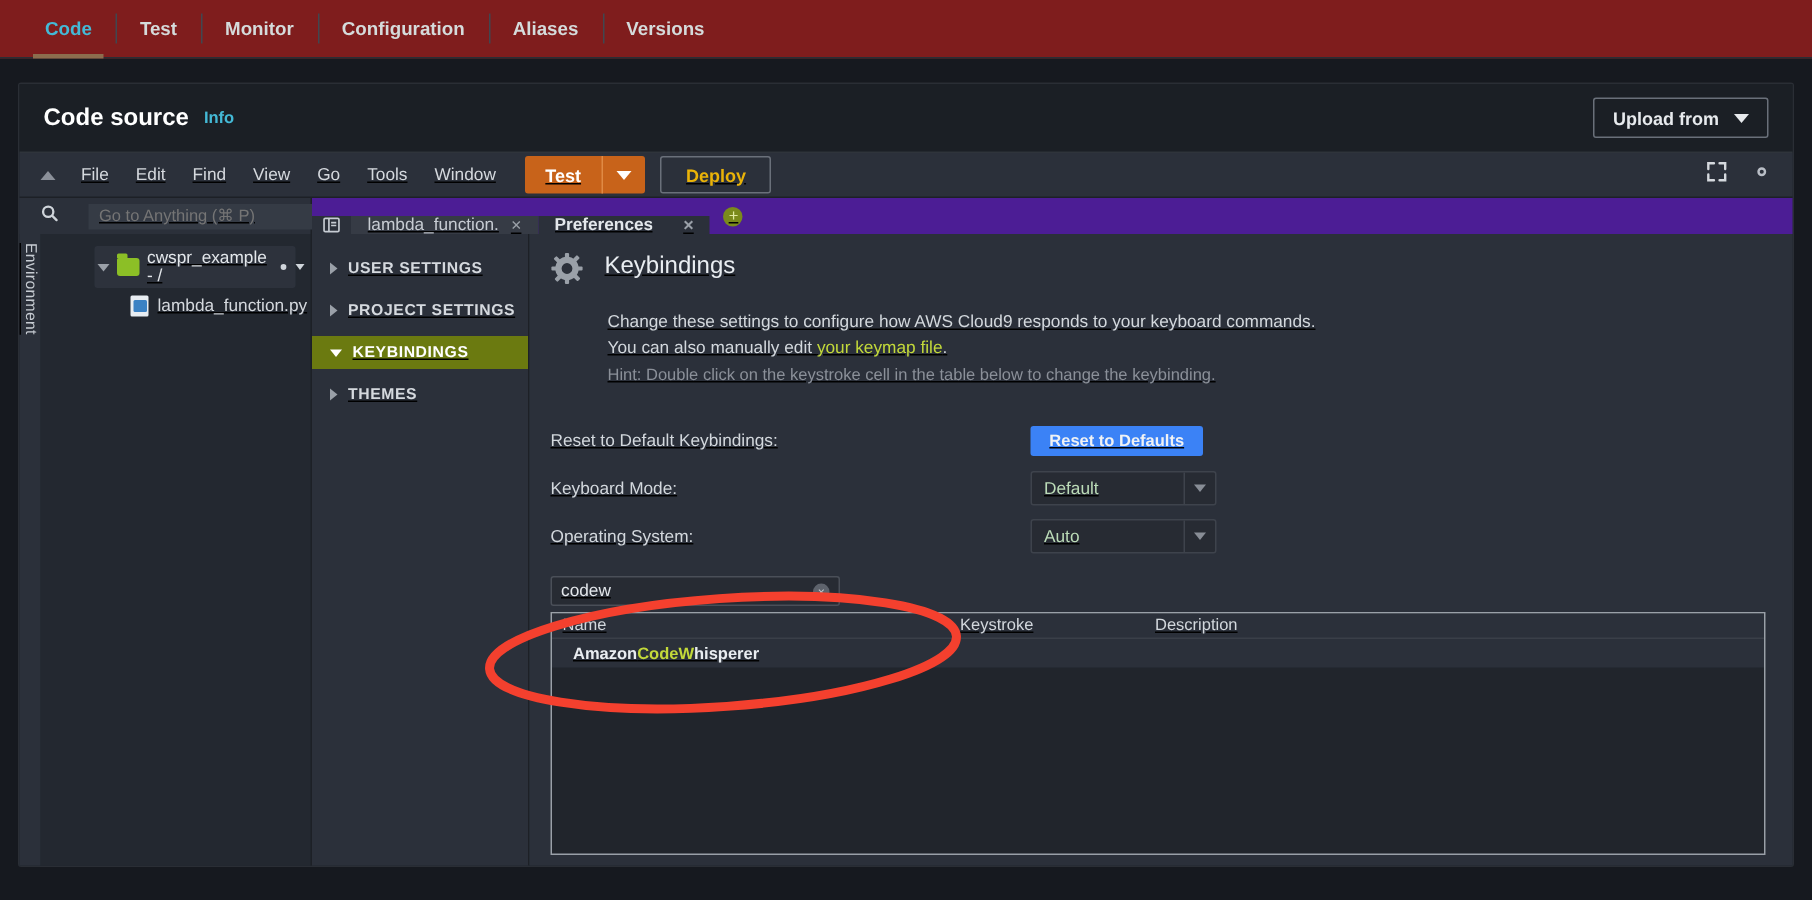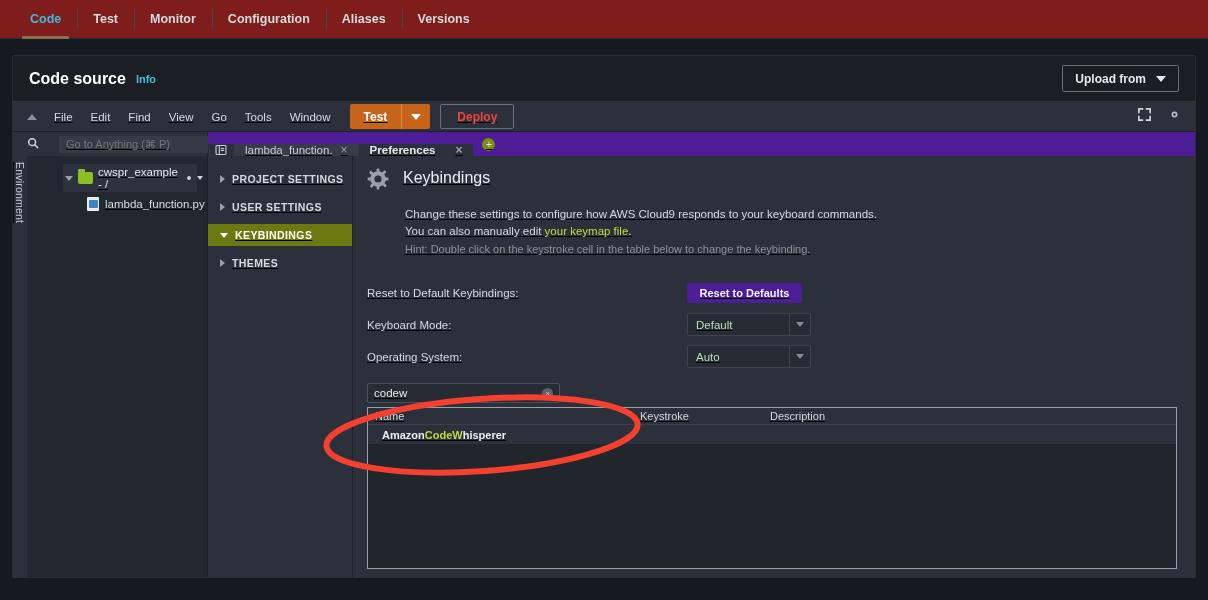--- a/index.html
+++ b/index.html
@@ -131,21 +131,21 @@
   .test-btn .arw {
     padding: 0 9px; display: flex; align-items: center;
   }
   .arw .caret { border-top-color: #fff; }
   .deploy-btn {
     margin-left: 10px;
     height: 25px; padding: 0 16px;
     border: 1px solid #6a707a;
     border-radius: 2px;
     background: transparent;
-    color: #ef4444;
+    color: #eab308;
     font-size: 12px; font-weight: bold;
     display: flex; align-items: center;
     cursor: pointer;
   }
   .menubar-right {
     margin-left: auto;
     display: flex; align-items: center; gap: 14px;
     padding-right: 12px;
   }
 
@@ -350,21 +350,21 @@
     display: flex; align-items: center;
     height: 31px;
     margin-bottom: 1px;
   }
   .slabel {
     width: 320px;
     font-size: 11.5px; color: #d3d8dd;
   }
   .reset-btn {
     width: 115px; height: 20px;
-    background: #4c1d95;
+    background: #3b82f6;
     border: none; border-radius: 2px;
     color: #f0f2f4;
     font-size: 11px; font-weight: bold;
     cursor: pointer;
     font-family: "Liberation Sans", sans-serif;
   }
   .select {
     width: 124px; height: 23px;
     background: #272b33;
     border: 1px solid #3e434c;
@@ -599,25 +599,25 @@
         </div>
         <div class="tree-file-row">
           <span class="py-ico"></span>
           <span>lambda_function.py</span>
         </div>
       </div>
 
       <div class="prefnav">
         <div class="prefnav-item">
           <span class="tri-right"></span>
-          <span>PROJECT SETTINGS</span>
+          <span>USER SETTINGS</span>
         </div>
         <div class="prefnav-item">
           <span class="tri-right"></span>
-          <span>USER SETTINGS</span>
+          <span>PROJECT SETTINGS</span>
         </div>
         <div class="prefnav-item selected">
           <span class="tri-down" style="border-top-color:#ffffff"></span>
           <span>KEYBINDINGS</span>
         </div>
         <div class="prefnav-item">
           <span class="tri-right"></span>
           <span>THEMES</span>
         </div>
       </div>

